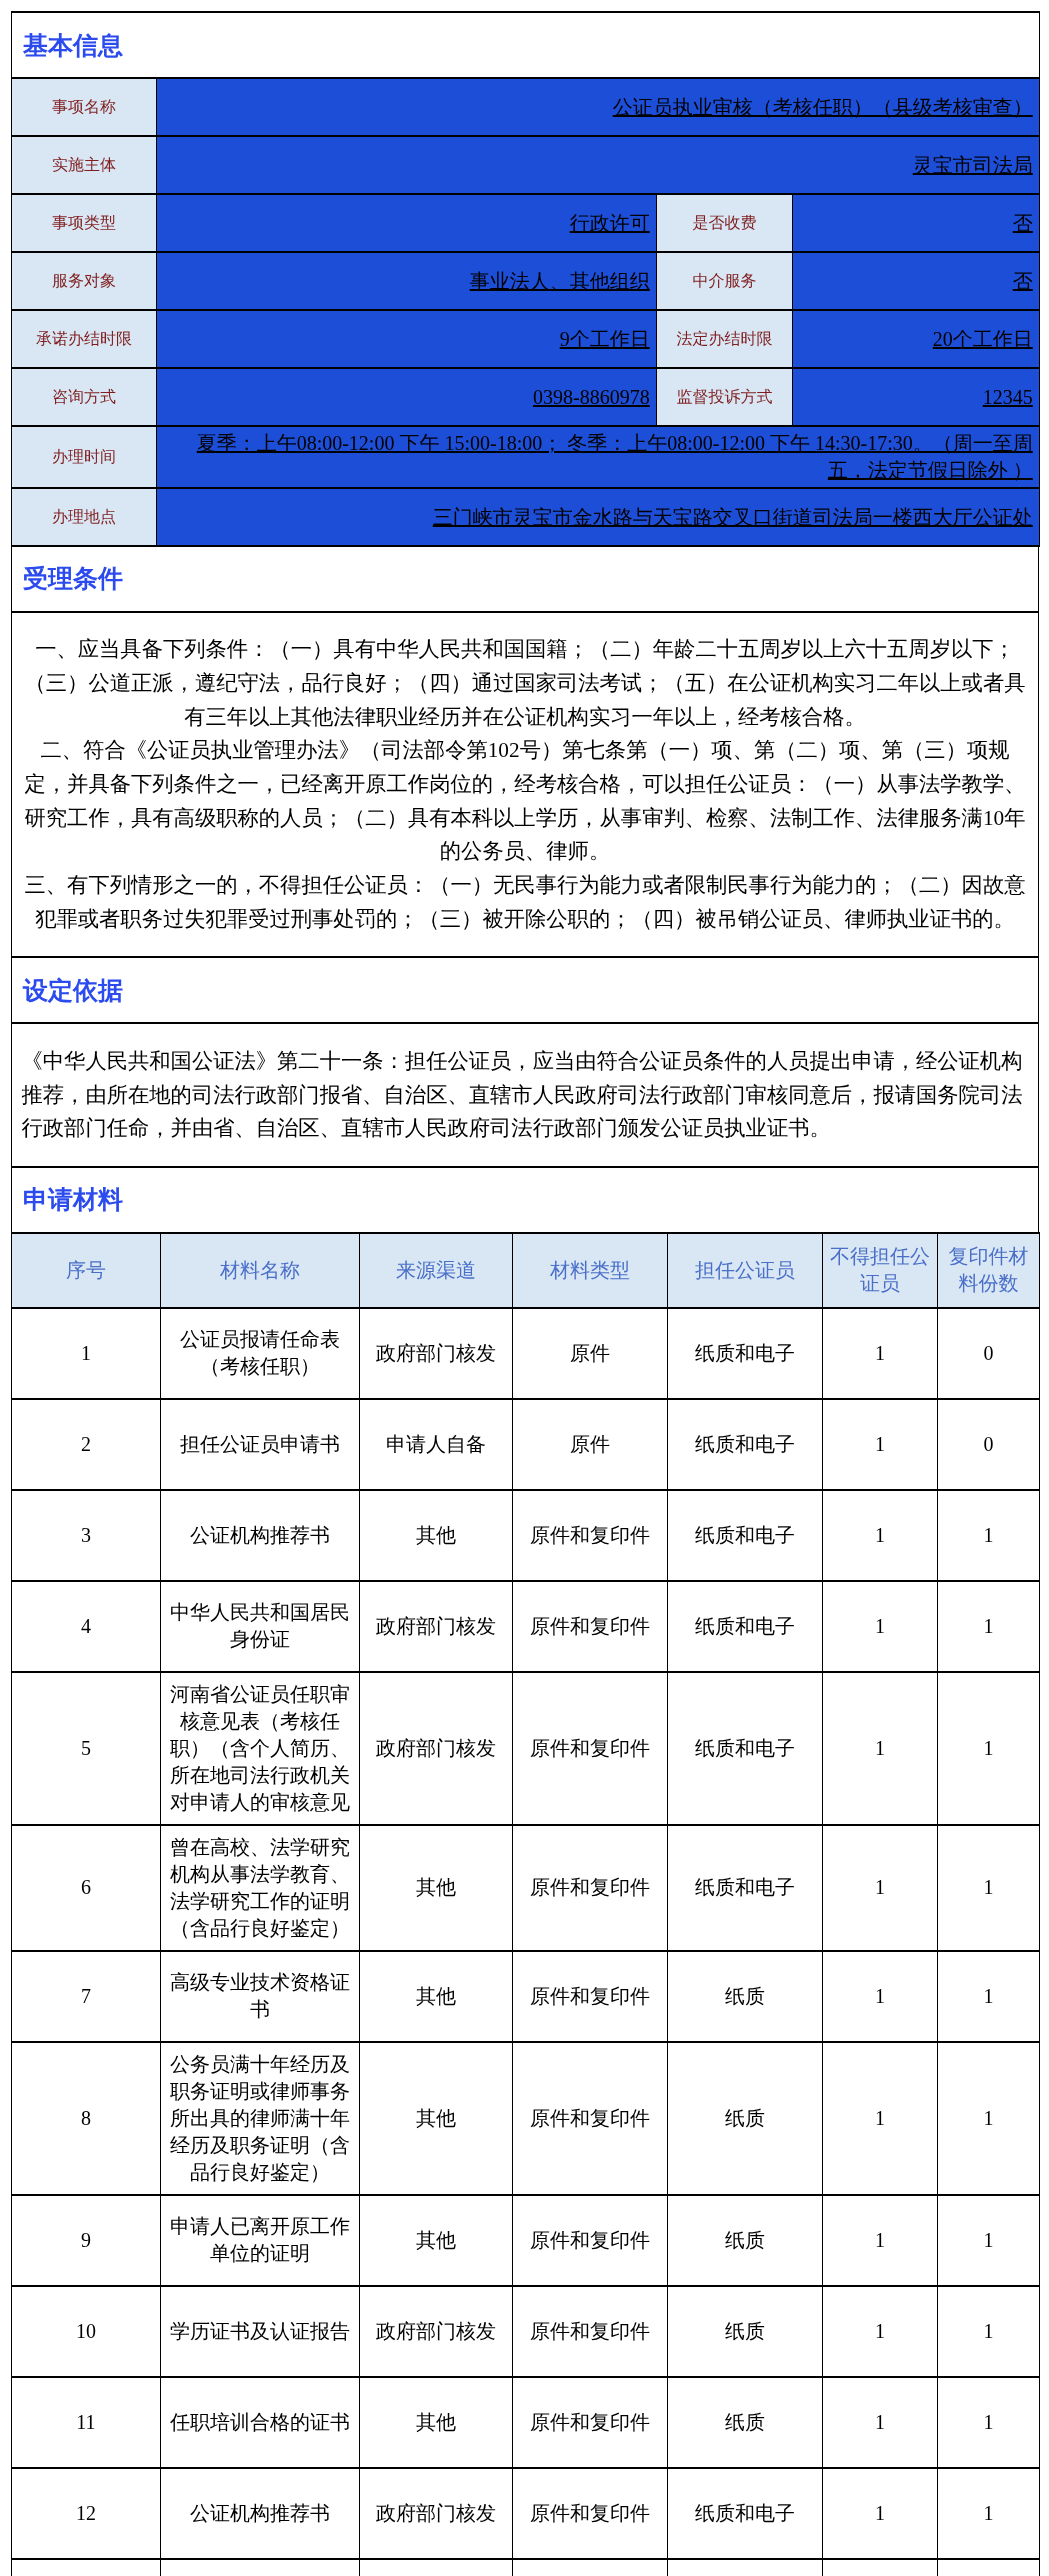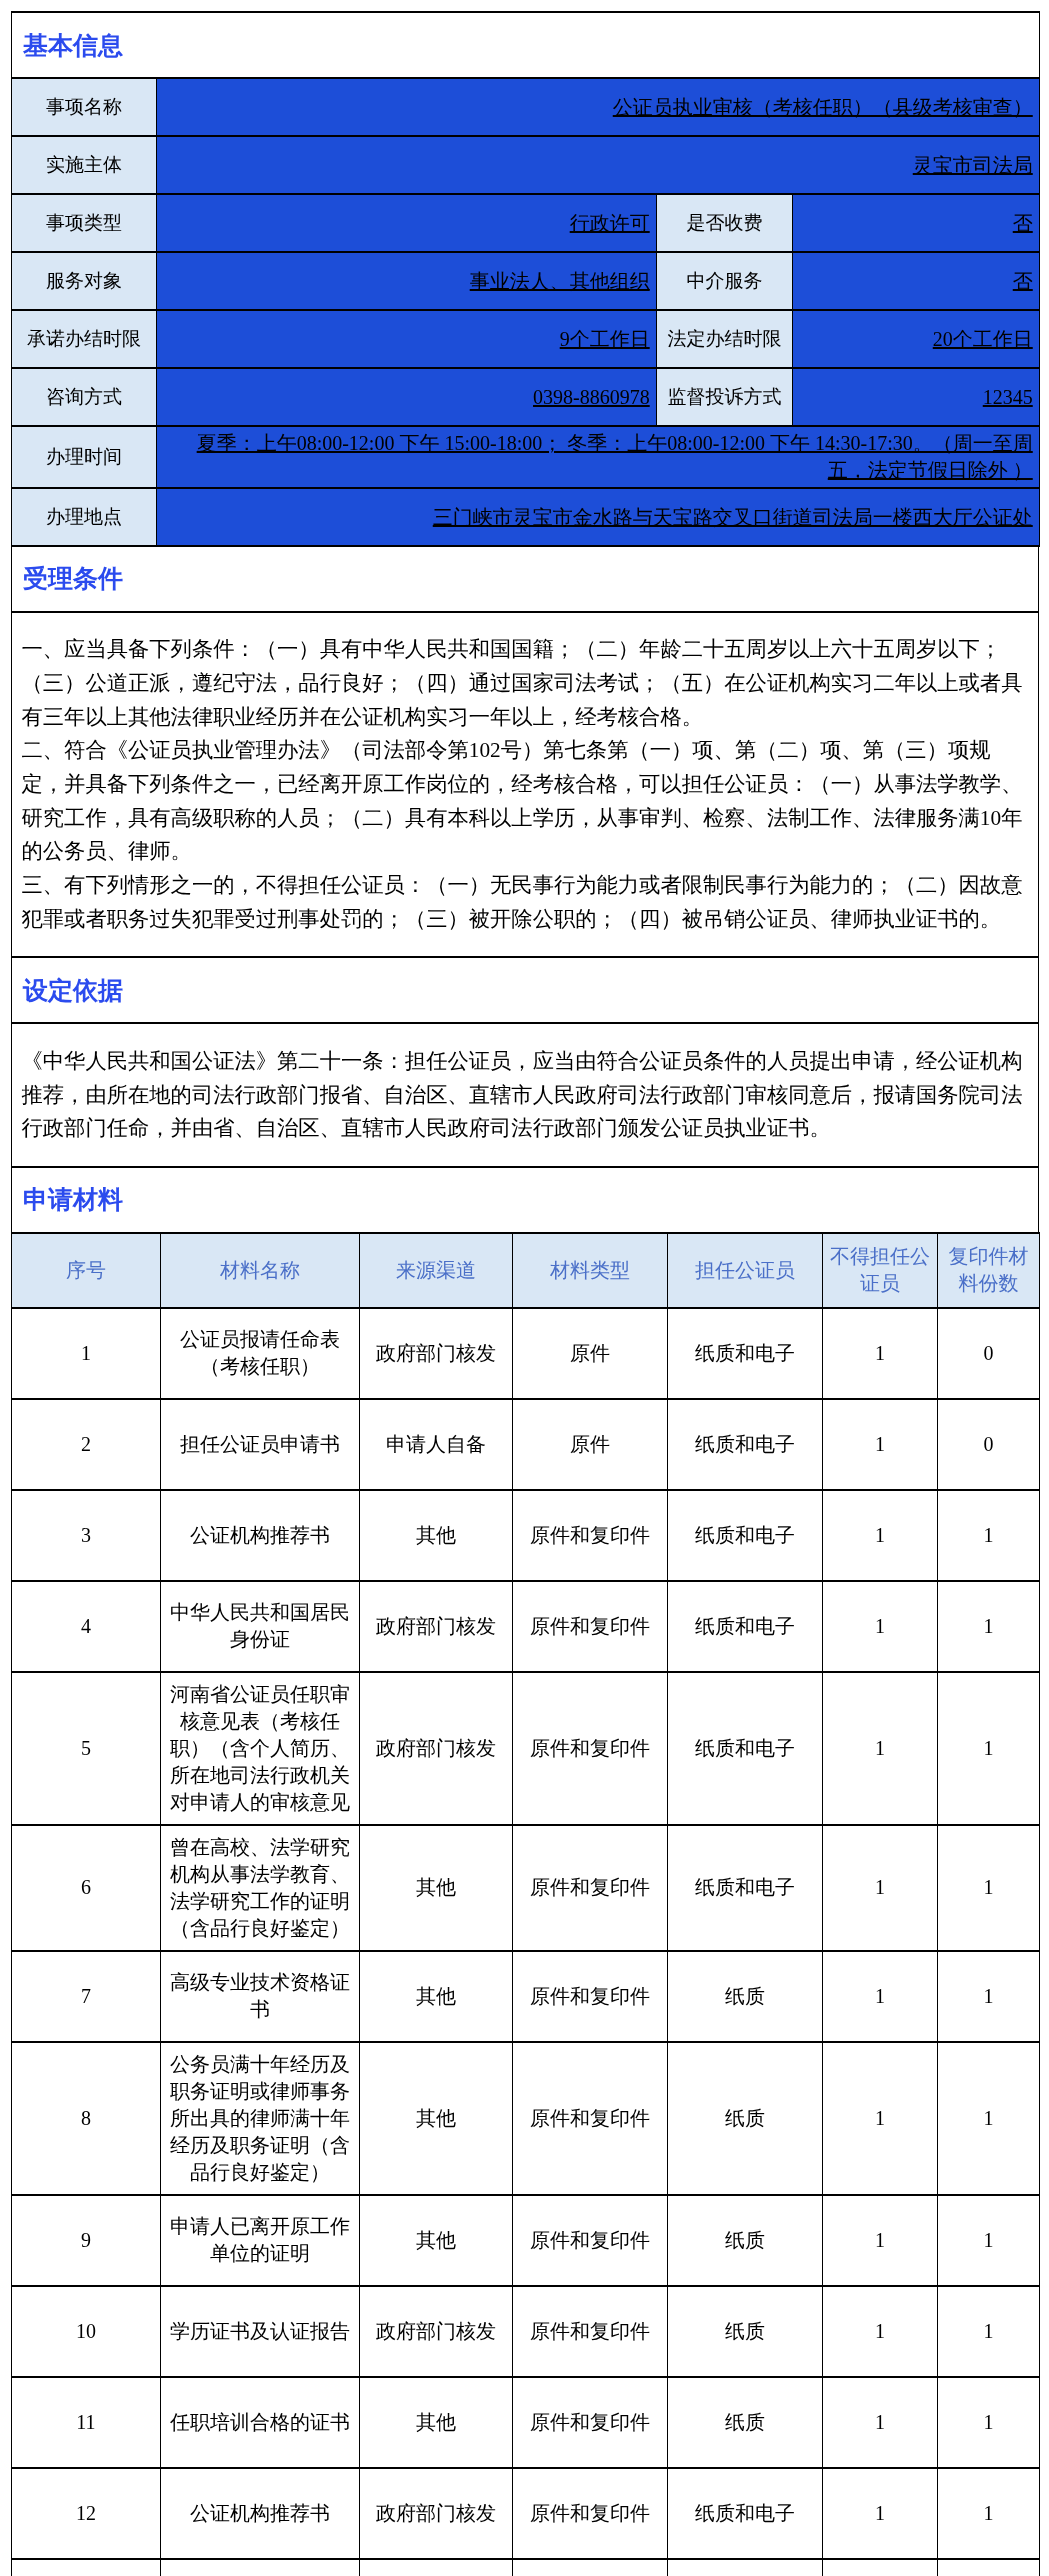--- a/index.html
+++ b/index.html
@@ -31,41 +31,41 @@
     padding-left:11px;
     height:66px;
     font-family:"Liberation Sans","DejaVu Sans",sans-serif;
     font-weight:bold;
     font-size:25px;
     color:#2b4bee;
   }
 
   .label-cell {
     background:#d9e7f5;
-    color:#000000;
+    color:#7f1d1d;
     text-align:center;
-    font-size:19px;
+    font-size:16px;
     height:58px;
   }
   .value-cell {
     background:#1d4ed8;
     text-align:right;
     font-size:20px;
     height:58px;
     text-decoration:underline;
   }
 
   .content-cell {
     text-align:left;
     font-size:21.3px;
     line-height:1.58;
     padding:20.5px 9.5px 20.5px 9.5px;
   }
   .content-cell p { margin:0; }
-  .acceptance-min { min-height:269px; }
+  .acceptance-min { min-height:269px;text-align:center; }
   .basis-min { min-height:126px; }
 
   .mat-head-cell {
     background:#d9e7f5;
     color:#4a6fc8;
     text-align:center;
     font-size:20px;
     height:75px;
     padding:3.2px 4.7px;
   }

